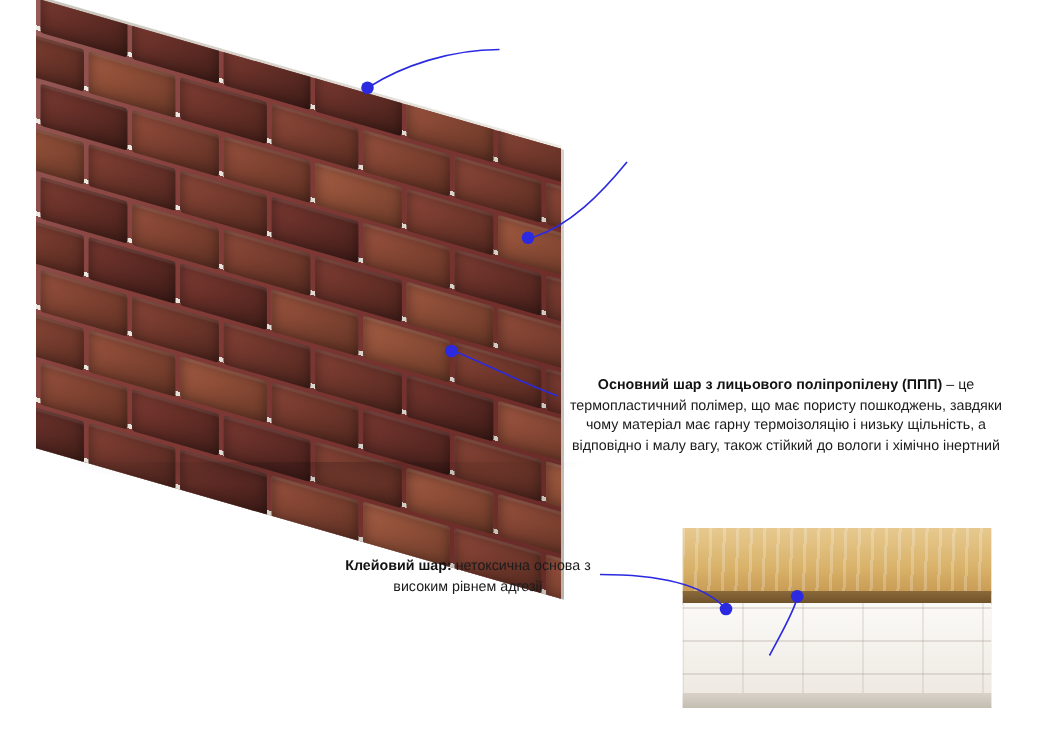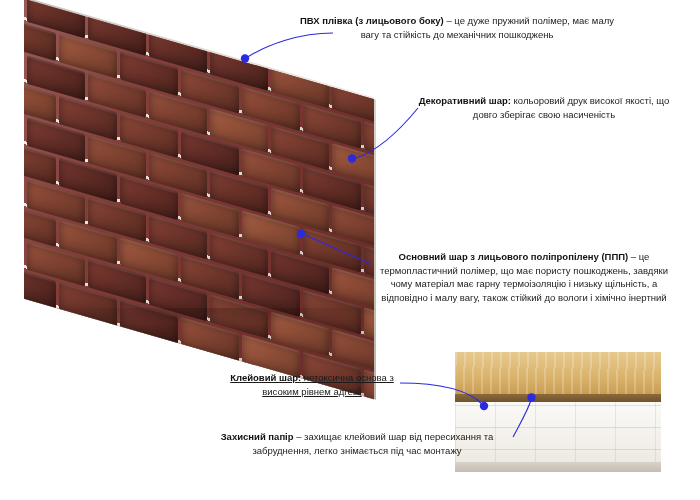--- a/index.html
+++ b/index.html
@@ -212,33 +212,24 @@
     <path class="ln" d="M372,264 C350,256 322,242 305,235"></path>
     <circle class="dot" cx="301" cy="234" r="4.2"></circle>
 
     <path class="ln" d="M400,383 C440,383 468,390 482,404"></path>
     <circle class="dot" cx="484" cy="406" r="4.2"></circle>
 
     <path class="ln" d="M513,437 C522,420 528,410 531,400"></path>
     <circle class="dot" cx="531.5" cy="397.5" r="4.2"></circle>
   </svg>
 
-  <div class="anno ta-c" style="left:292px;top:14px;width:330px;">
-    <b>ПВХ плівка (з лицьового боку)</b><span> – це дуже пружний полімер, має малу вагу та стійкість до механічних пошкоджень</span>
-  </div>
-
-  <div class="anno ta-c" style="left:414px;top:94px;width:260px;">
-    <b>Декоративний шар:</b><span> кольоровий друк високої якості, що довго зберігає свою насиченість</span>
-  </div>
+
 
   <div class="anno ta-c" style="left:374px;top:250px;width:300px;">
     <b>Основний шар з лицьового поліпропілену (ППП)</b><span> – це термопластичний полімер, що має пористу пошкоджень, завдяки чому матеріал має гарну термоізоляцію і низьку щільність, а відповідно і малу вагу, також стійкий до вологи і хімічно інертний</span>
   </div>
 
-  <div class="anno ta-c" style="left:222px;top:371px;width:180px;text-decoration:underline;">
+  <div class="anno ta-c" style="left:222px;top:371px;width:180px;">
     <b>Клейовий шар:</b><span> нетоксична основа з високим рівнем адгезії</span>
   </div>
 
-  <div class="anno ta-c" style="left:192px;top:430px;width:330px;">
-    <b>Захисний папір</b><span> – захищає клейовий шар від пересихання та забруднення, легко знімається під час монтажу</span>
-  </div>
 
 </div>
 
 </body></html>

